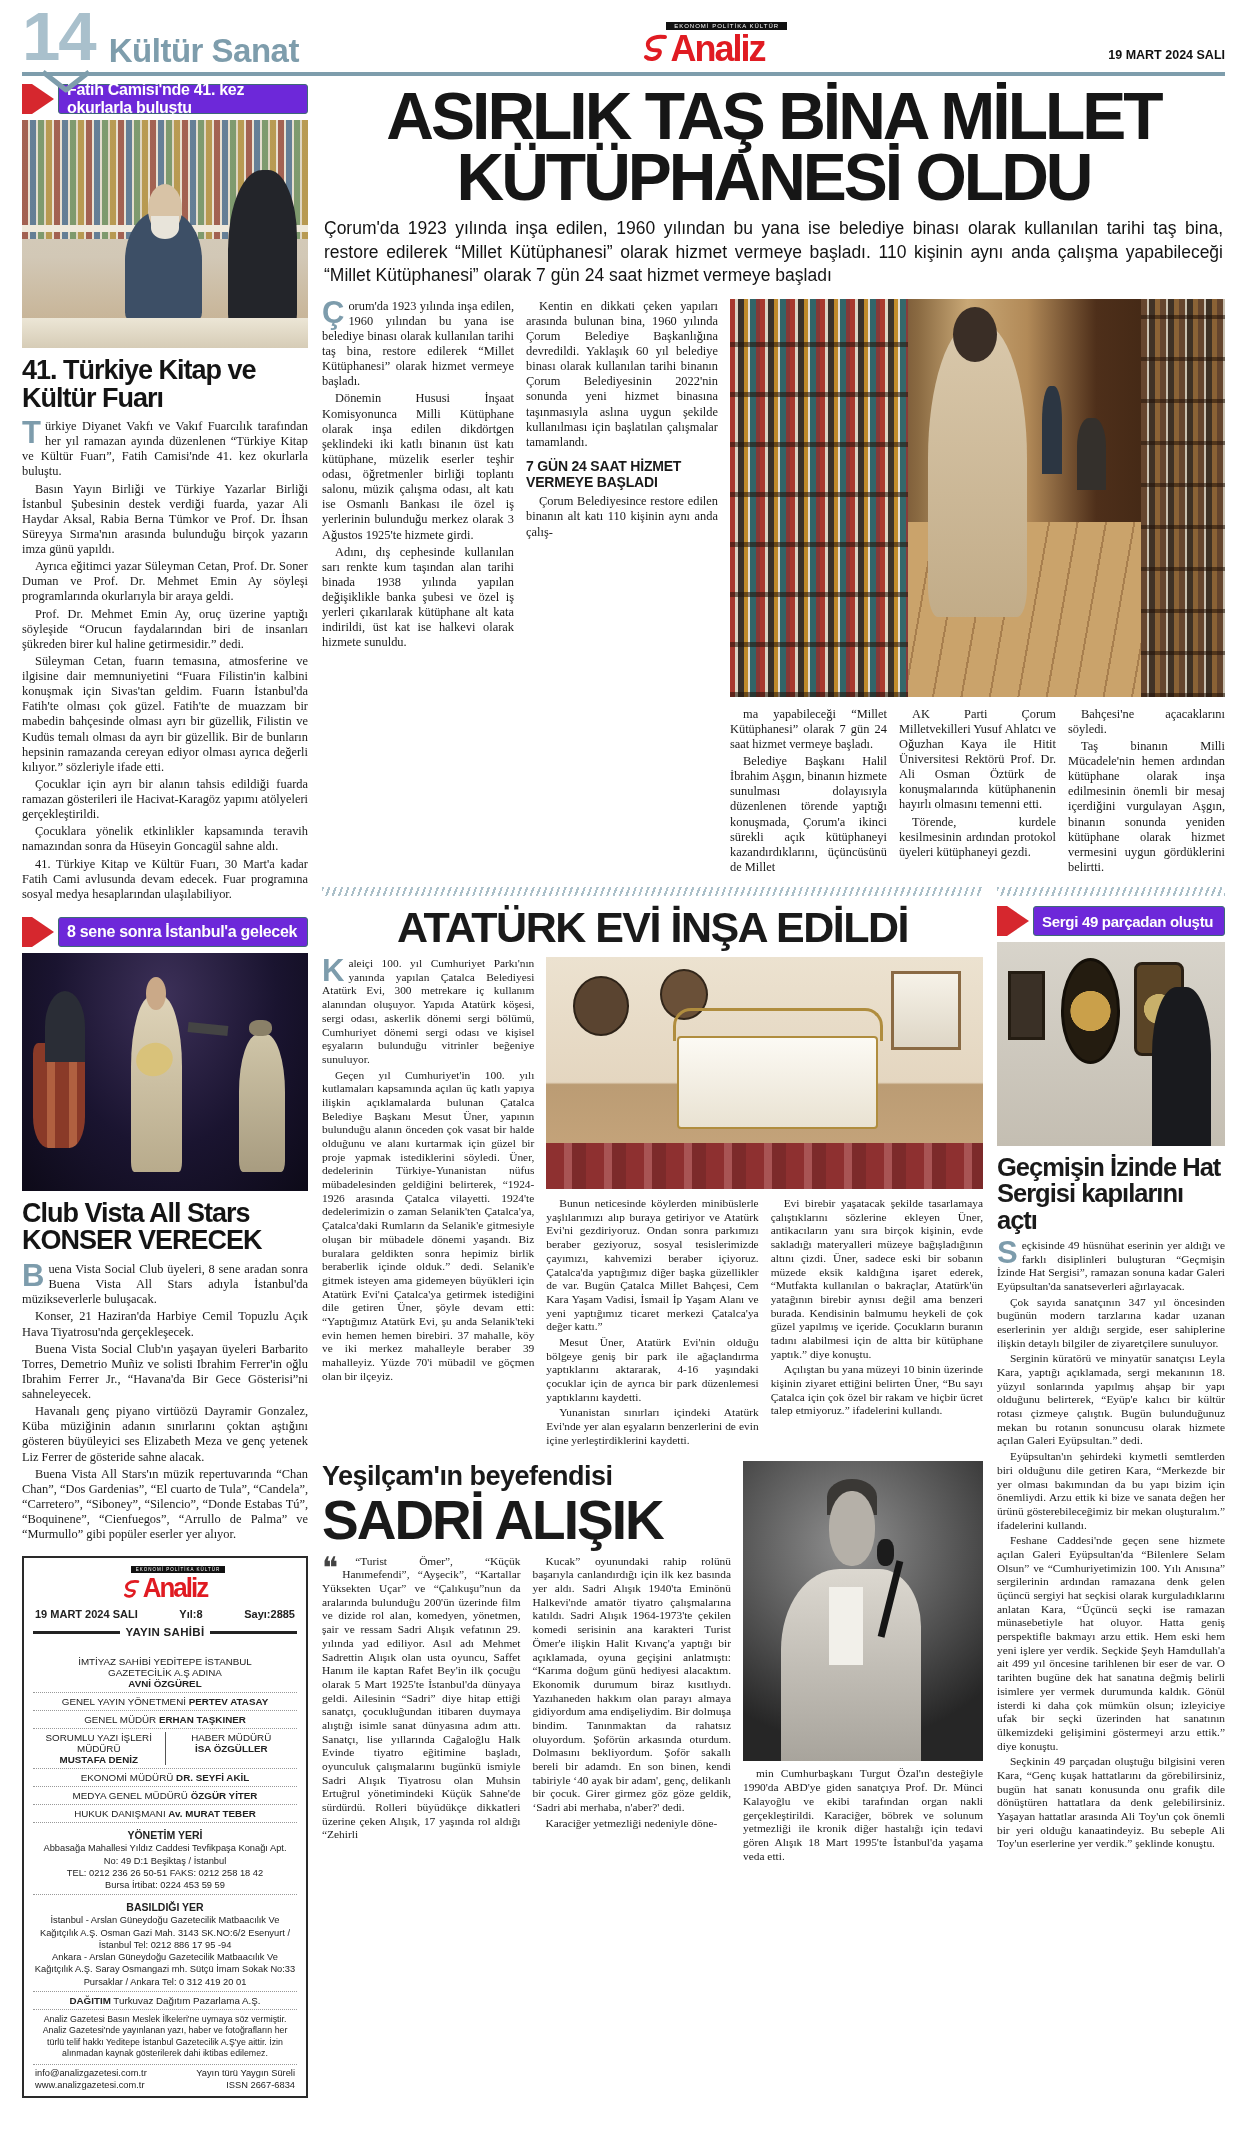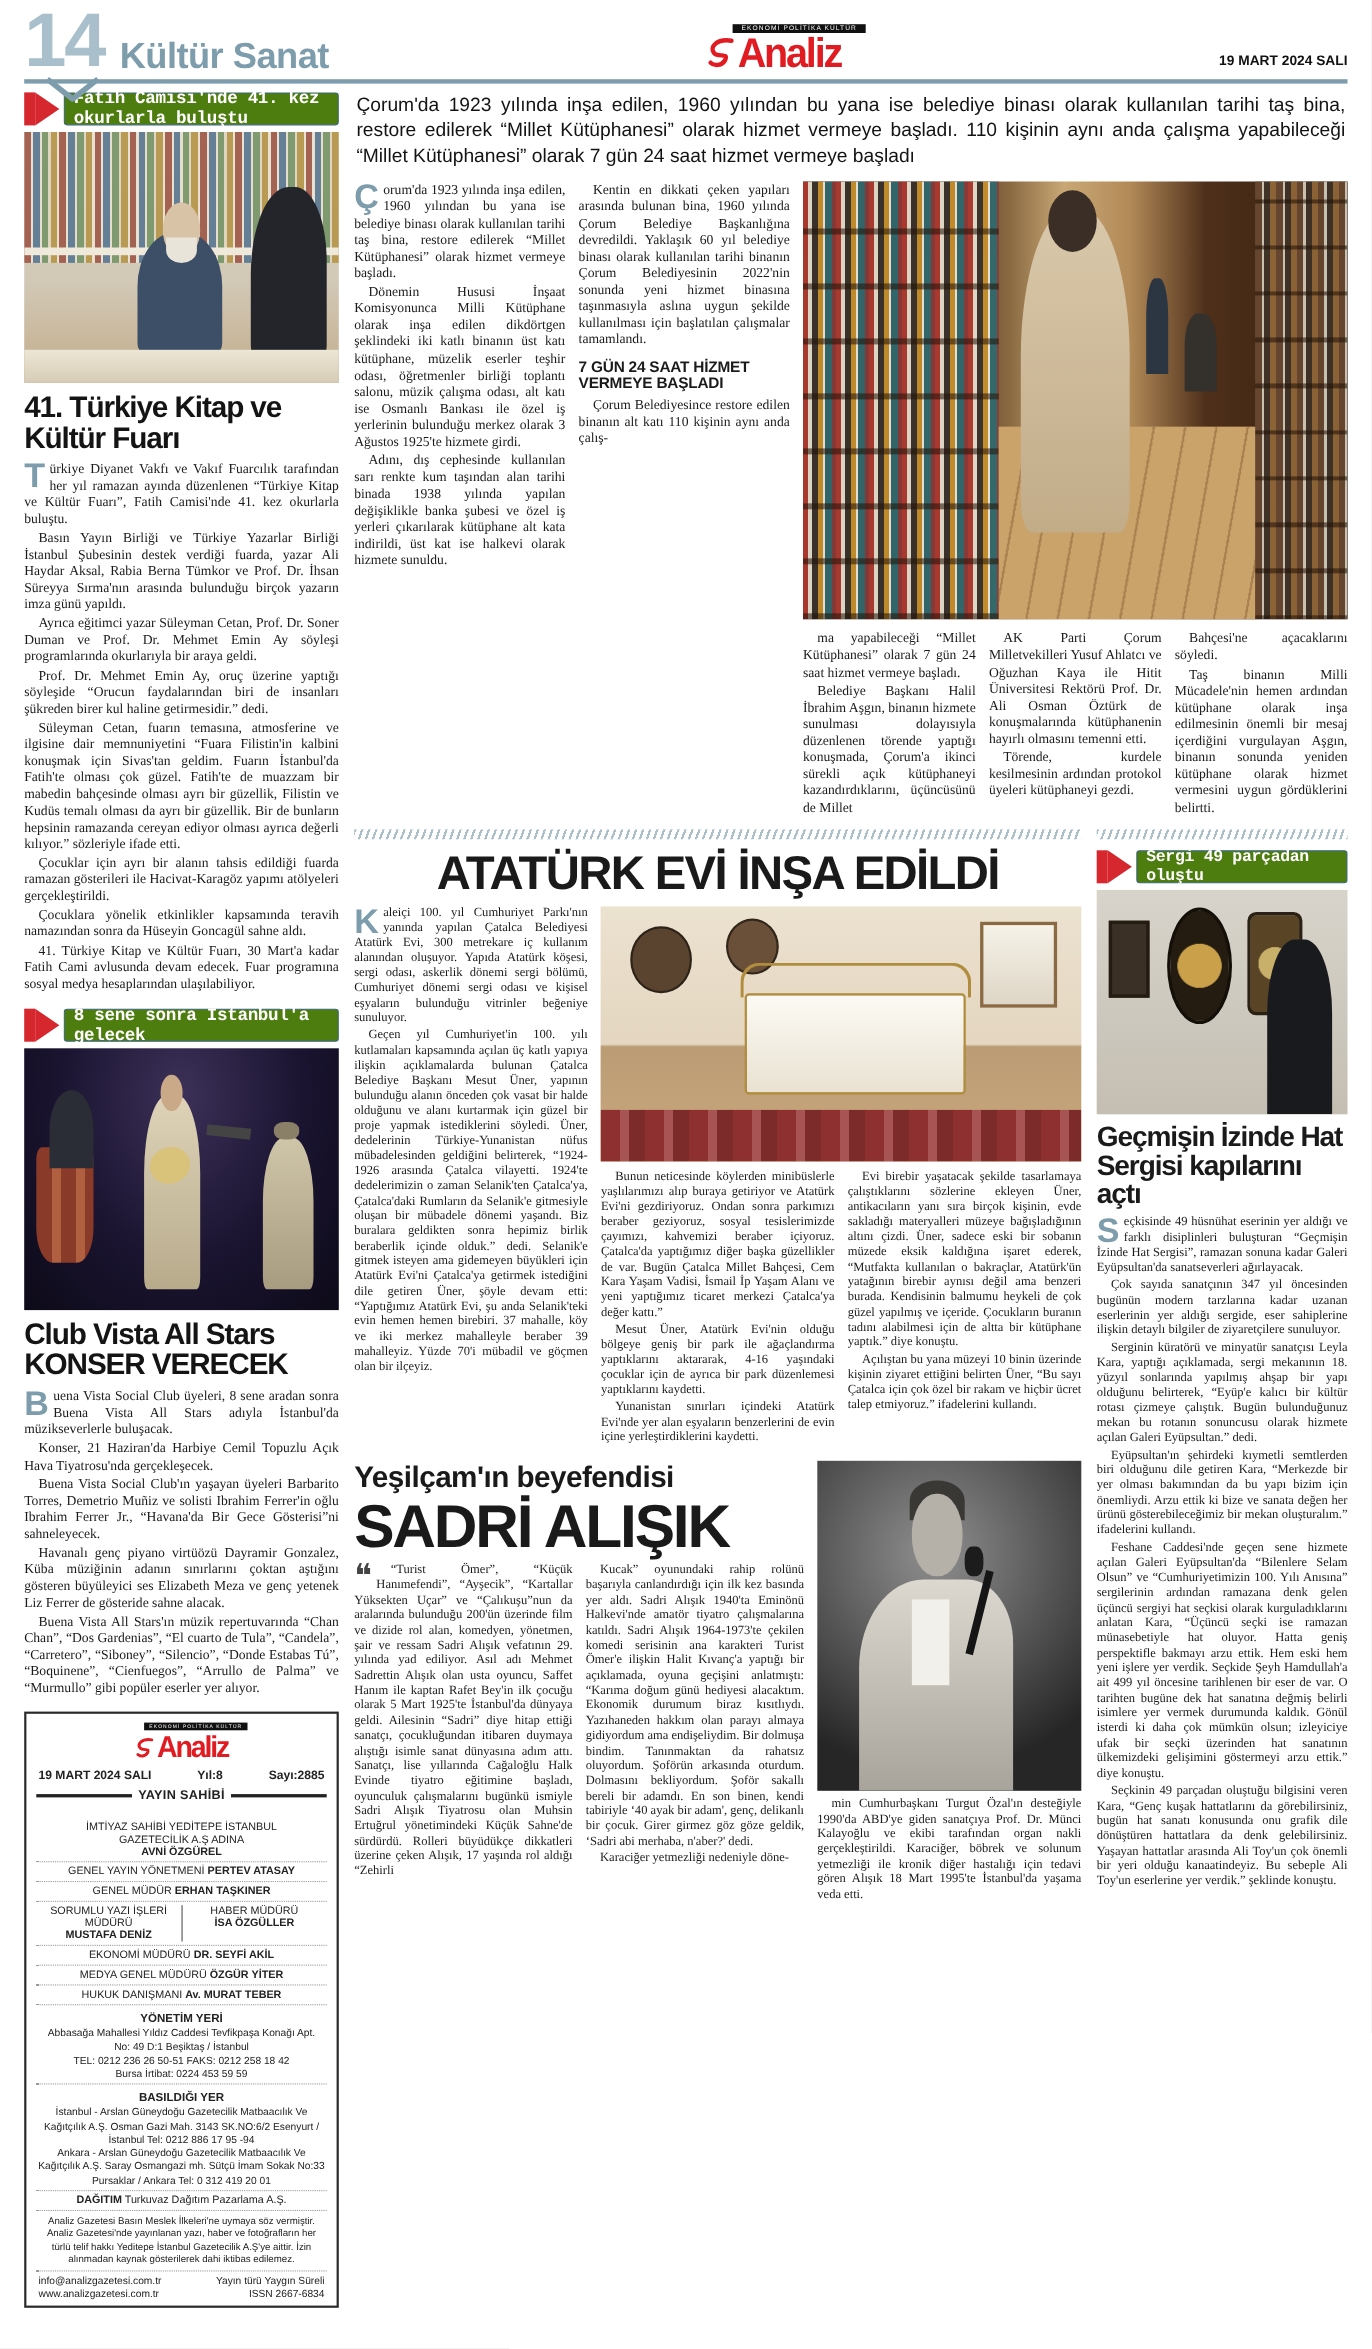--- a/index.html
+++ b/index.html
@@ -16,22 +16,22 @@
   .logo-word{display:flex;align-items:center;gap:2px}
   .logo-scribble{width:26px;height:30px}
   .logo-text{color:#e01b22;font-family:"Liberation Sans",sans-serif;font-weight:700;font-size:36px;letter-spacing:-2px;transform:scaleY(1.05)}
   .hdr-date{font-family:"Liberation Sans",sans-serif;font-weight:700;font-size:12.5px;color:#111;padding-bottom:4px}
   .hdr-rule{height:4px;background:#7e9dac;margin-top:6px}
   .hdr-chevron{position:absolute;left:40px;top:70px;width:52px;height:24px}
   
   .kicker{display:flex;align-items:stretch;height:30px;margin-bottom:6px}
   .k-arrow{width:0;height:0;border-top:15px solid transparent;border-bottom:15px solid transparent;border-left:22px solid #d6272e}
   .k-arrow-box{width:10px;background:#d6272e}
-  .k-bar{flex:1;background:#4d7c0f;border:1.5px solid #3e6a77;border-radius:3px;margin-left:4px;
-         color:#fff;font-family:Liberation Mono, monospace;font-weight:700;font-size:16px;
+  .k-bar{flex:1;background:#6d28d9;border:1.5px solid #3e6a77;border-radius:3px;margin-left:4px;
+         color:#fff;font-family:Liberation Sans, sans-serif;font-weight:700;font-size:16px;
          display:flex;align-items:center;padding-left:8px;letter-spacing:-.3px}
   
   .body p{margin:0 0 2px;text-align:justify;font-size:12.4px;line-height:1.22;text-indent:13px}
   .body.dropcap p:first-child{text-indent:0}
   .body.dropcap p:first-child::first-letter{float:left;font-family:"Liberation Sans",sans-serif;font-weight:700;
          font-size:31px;line-height:.78;color:#7d9cac;padding:2px 4px 0 0}
   .rail-title{font-family:"Liberation Sans",sans-serif;font-weight:700;font-size:27px;line-height:1.02;
          letter-spacing:-1px;color:#141414;margin:9px 0 7px}
   .subhead{font-family:"Liberation Sans",sans-serif;font-weight:700;font-size:14px;line-height:1.12;margin:9px 0 4px;letter-spacing:-.2px}
   .hatch{height:9px;background:repeating-linear-gradient(110deg,#aabfc8 0 2px,transparent 2px 6px);margin:10px 0}
@@ -312,20 +312,24 @@
             <span>Yayın türü Yaygın Süreli</span>
             <span>ISSN 2667-6834</span>
           </div>
         </div>
       </div>
     </div>
 
     <div class="main-area">
 
       <div>
+        <h1 class="lib-h1">
+          <span>ASIRLIK TAŞ BİNA MİLLET</span><br>
+          <span>KÜTÜPHANESİ OLDU</span>
+        </h1>
         <div class="deck">Çorum'da 1923 yılında inşa edilen, 1960 yılından bu yana ise belediye binası olarak kullanılan tarihi taş bina, restore edilerek “Millet Kütüphanesi” olarak hizmet vermeye başladı. 110 kişinin aynı anda çalışma yapabileceği “Millet Kütüphanesi” olarak 7 gün 24 saat hizmet vermeye başladı</div>
 
         <div class="lib-grid">
           <div class="lib-col-tall body dropcap">
               <p>Çorum'da 1923 yılında inşa edilen, 1960 yılından bu yana ise belediye binası olarak kullanılan tarihi taş bina, restore edilerek “Millet Kütüphanesi” olarak hizmet vermeye başladı.</p>
               <p>Dönemin Hususi İnşaat Komisyonunca Milli Kütüphane olarak inşa edilen dikdörtgen şeklindeki iki katlı binanın üst katı kütüphane, müzelik eserler teşhir odası, öğretmenler birliği toplantı salonu, müzik çalışma odası, alt katı ise Osmanlı Bankası ile özel iş yerlerinin bulunduğu merkez olarak 3 Ağustos 1925'te hizmete girdi.</p>
               <p>Adını, dış cephesinde kullanılan sarı renkte kum taşından alan tarihi binada 1938 yılında yapılan değişiklikle banka şubesi ve özel iş yerleri çıkarılarak kütüphane alt kata indirildi, üst kat ise halkevi olarak hizmete sunuldu.</p>
             </div>
           <div class="lib-col-tall">
             <div class="body">

